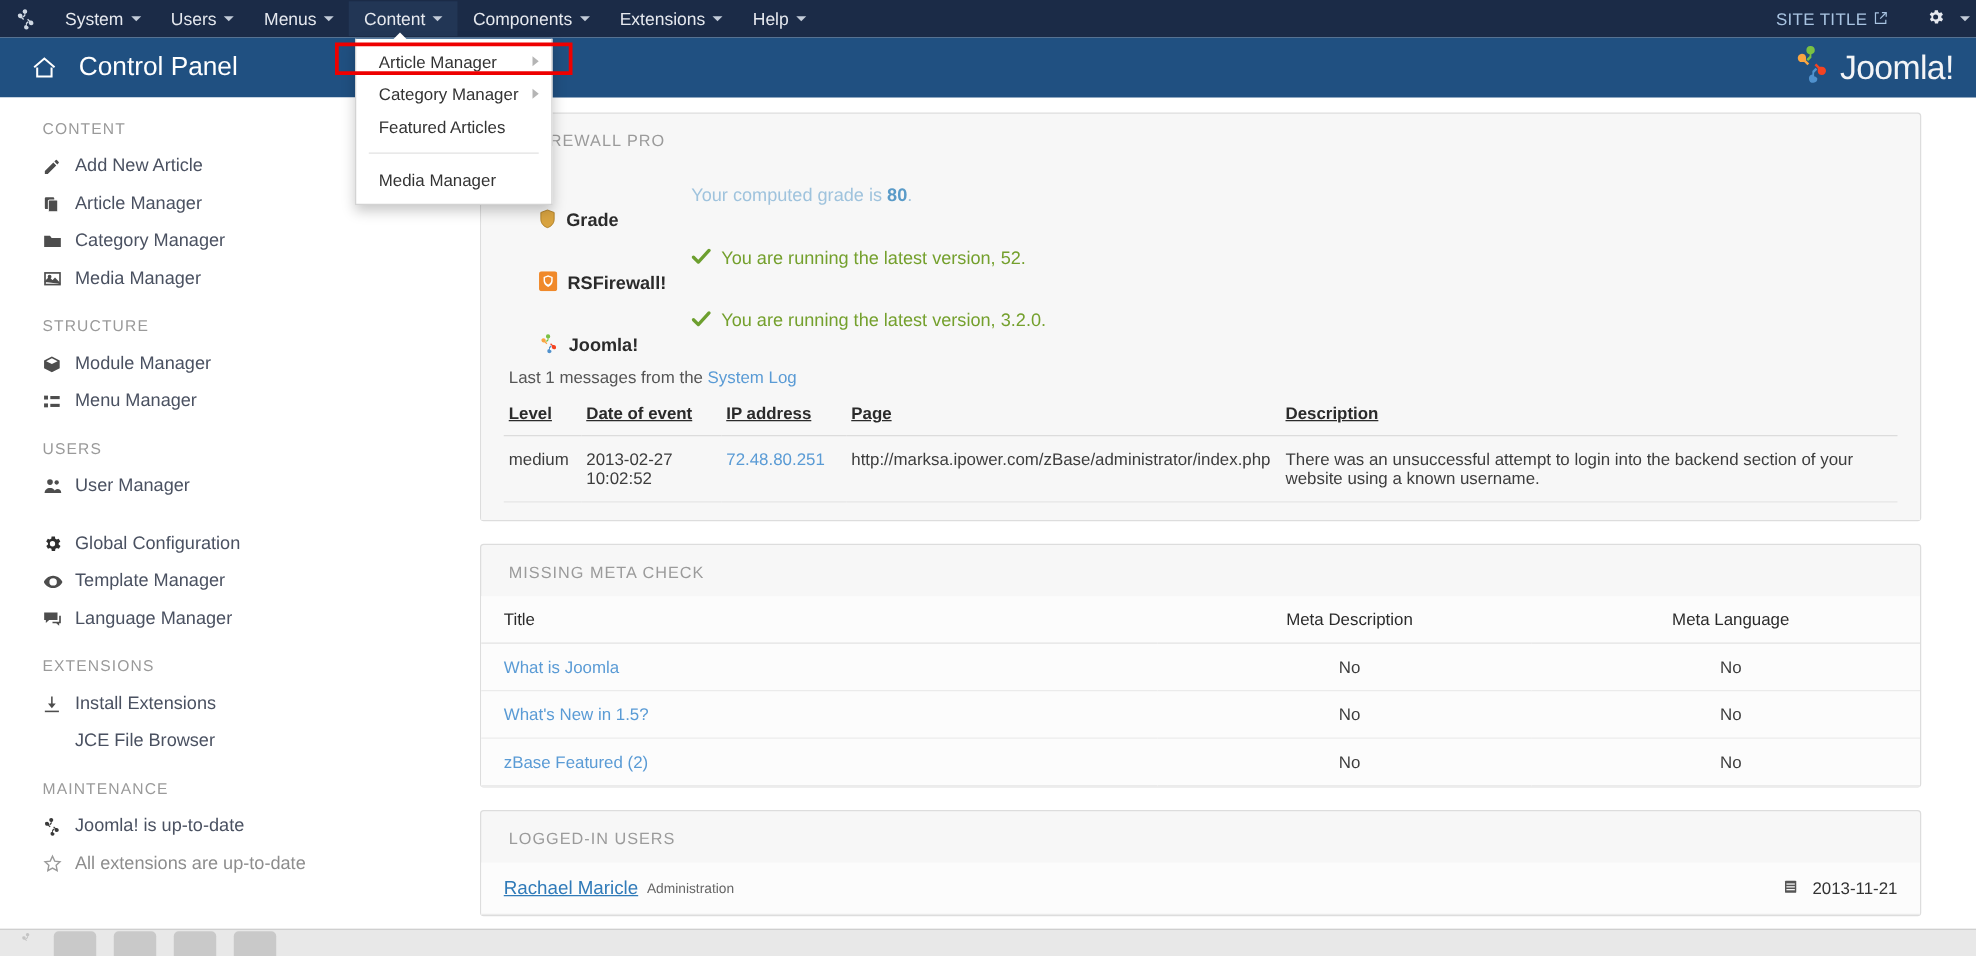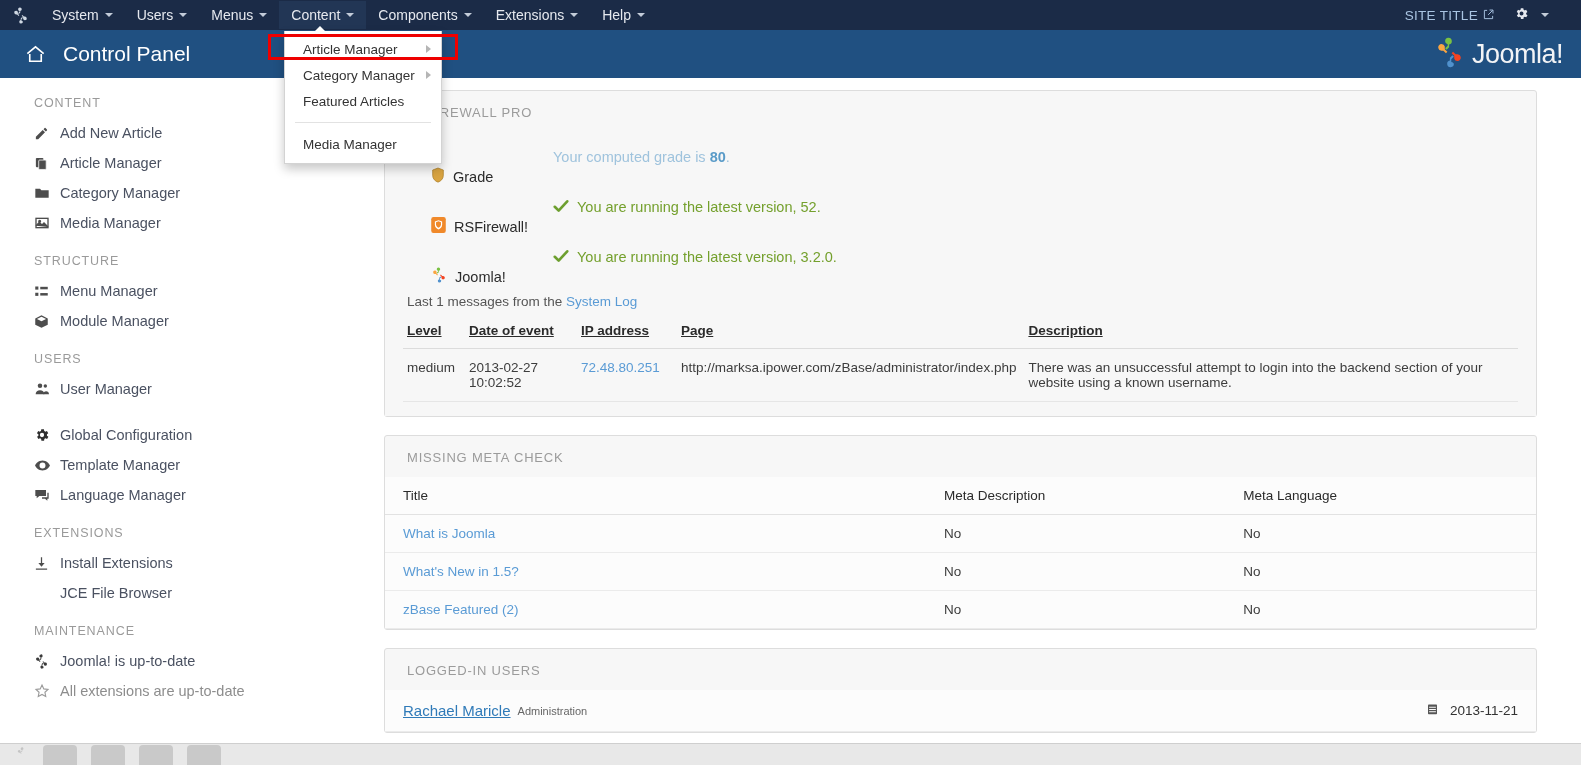--- a/index.html
+++ b/index.html
@@ -32,21 +32,21 @@
   .navitem.active { background: #223655; }
   .caret {
     display: inline-block; margin-left: 6px;
     width: 0; height: 0;
     border-left: 4px solid transparent;
     border-right: 4px solid transparent;
     border-top: 4px solid #c3ccd9;
   }
   .topbar-right {
     margin-left: auto; display: flex; align-items: center;
-    padding-right: 32px; gap: 6px;
+    padding-right: 5px; gap: 17px;
   }
   .site-title {
     color: #a9c4e2; font-size: 13.5px; letter-spacing: .3px;
     display: flex; align-items: center; gap: 5px; cursor: pointer;
   }
   .gear-wrap { display:flex; align-items:center; gap:6px; padding-left:14px; cursor:pointer; }
 
   
   .dropdown {
     position: absolute; left: 284px; top: 31px;
@@ -136,21 +136,21 @@
     padding: 14px 18px 12px 22px; text-transform: uppercase;
   }
   .panel-body { padding: 0 18px 14px 18px; background: #f7f7f7; }
 
   
   .fw-row {
     display: flex; align-items: center; height: 50px;
     padding-left: 28px; font-size: 14.5px;
   }
   .fw-label {
-    width: 122px; font-weight: normal; color: #2b2b2b;
+    width: 122px; font-weight: bold; color: #2b2b2b;
     display: flex; align-items: center; gap: 8px; margin-top: 39px;
   }
   .fw-grade-txt { color: #9fc3dd; }
   .fw-grade-txt b { color: #5a9bc8; }
   .fw-ok { color: #74a02d; display: flex; align-items: center; gap: 8px; }
 
   .loginfo { font-size: 13.5px; color: #555; padding: 12px 0 4px 4px; }
   .loginfo a { color: #5a9bd5; text-decoration: none; }
 
   table.jtable { width: 100%; border-collapse: collapse; font-size: 13.5px; }
@@ -171,21 +171,21 @@
   .meta-table { width: 100%; border-collapse: collapse; font-size: 13.5px; background:#fcfcfc;}
   .meta-table th {
     text-align: left; font-weight: normal; color: #2b2b2b;
     padding: 11px 10px 11px 18px; border-bottom: 1px solid #e2e2e2;
     background: #fcfcfc;
   }
   .meta-table td {
     padding: 11px 10px 11px 18px; border-bottom: 1px solid #ebebeb;
     color: #3d3d3d; background: #fcfcfc;
   }
-  .meta-table .ccenter { text-align: left; }
+  .meta-table .ccenter { text-align: center; }
   .meta-table a { color: #5a9bd5; text-decoration: none; }
 
   .users-row {
     display: flex; align-items: center;
     padding: 12px 18px 12px 18px; background: #fcfcfc;
     border-bottom: 1px solid #ebebeb;
     font-size: 13.5px;
   }
   .users-row .uname { color: #2f7ab8; font-size: 15px; }
   .users-row .urole { color: #666; font-size: 11px; margin-left: 7px; }
@@ -343,35 +343,35 @@
         </svg>
     </span>
     <span>Media Manager</span>
   </div>
 
   <div class="side-gap"></div>
   <div class="side-group-title">STRUCTURE</div>
   <div class="side-item">
     <span class="si-ico">
       <svg width="15" height="15" viewBox="0 0 24 24" fill="#4d4d4d">
+          <path d="M12 2L2 7v10l10 5 10-5V7L12 2zm0 2.3l7.3 3.6L12 11.5 4.7 7.9 12 4.3z"></path>
+        </svg>
+    </span>
+    <span>Module Manager</span>
+  </div>
+  <div class="side-item">
+    <span class="si-ico">
+      <svg width="15" height="15" viewBox="0 0 24 24" fill="#4d4d4d">
           <rect x="2" y="4" width="5" height="5"></rect>
           <rect x="2" y="14" width="5" height="5"></rect>
           <rect x="10" y="4.5" width="12" height="4"></rect>
           <rect x="10" y="14.5" width="12" height="4"></rect>
         </svg>
     </span>
     <span>Menu Manager</span>
-  </div>
-  <div class="side-item">
-    <span class="si-ico">
-      <svg width="15" height="15" viewBox="0 0 24 24" fill="#4d4d4d">
-          <path d="M12 2L2 7v10l10 5 10-5V7L12 2zm0 2.3l7.3 3.6L12 11.5 4.7 7.9 12 4.3z"></path>
-        </svg>
-    </span>
-    <span>Module Manager</span>
   </div>
 
   <div class="side-gap"></div>
   <div class="side-group-title">USERS</div>
   <div class="side-item">
     <span class="si-ico">
       <svg width="16" height="16" viewBox="0 0 24 24" fill="#4d4d4d">
           <circle cx="9" cy="7" r="3.4"></circle>
           <path d="M2.5 20c0-3.6 2.9-6 6.5-6s6.5 2.4 6.5 6z"></path>
           <circle cx="17" cy="7.5" r="2.6"></circle>

